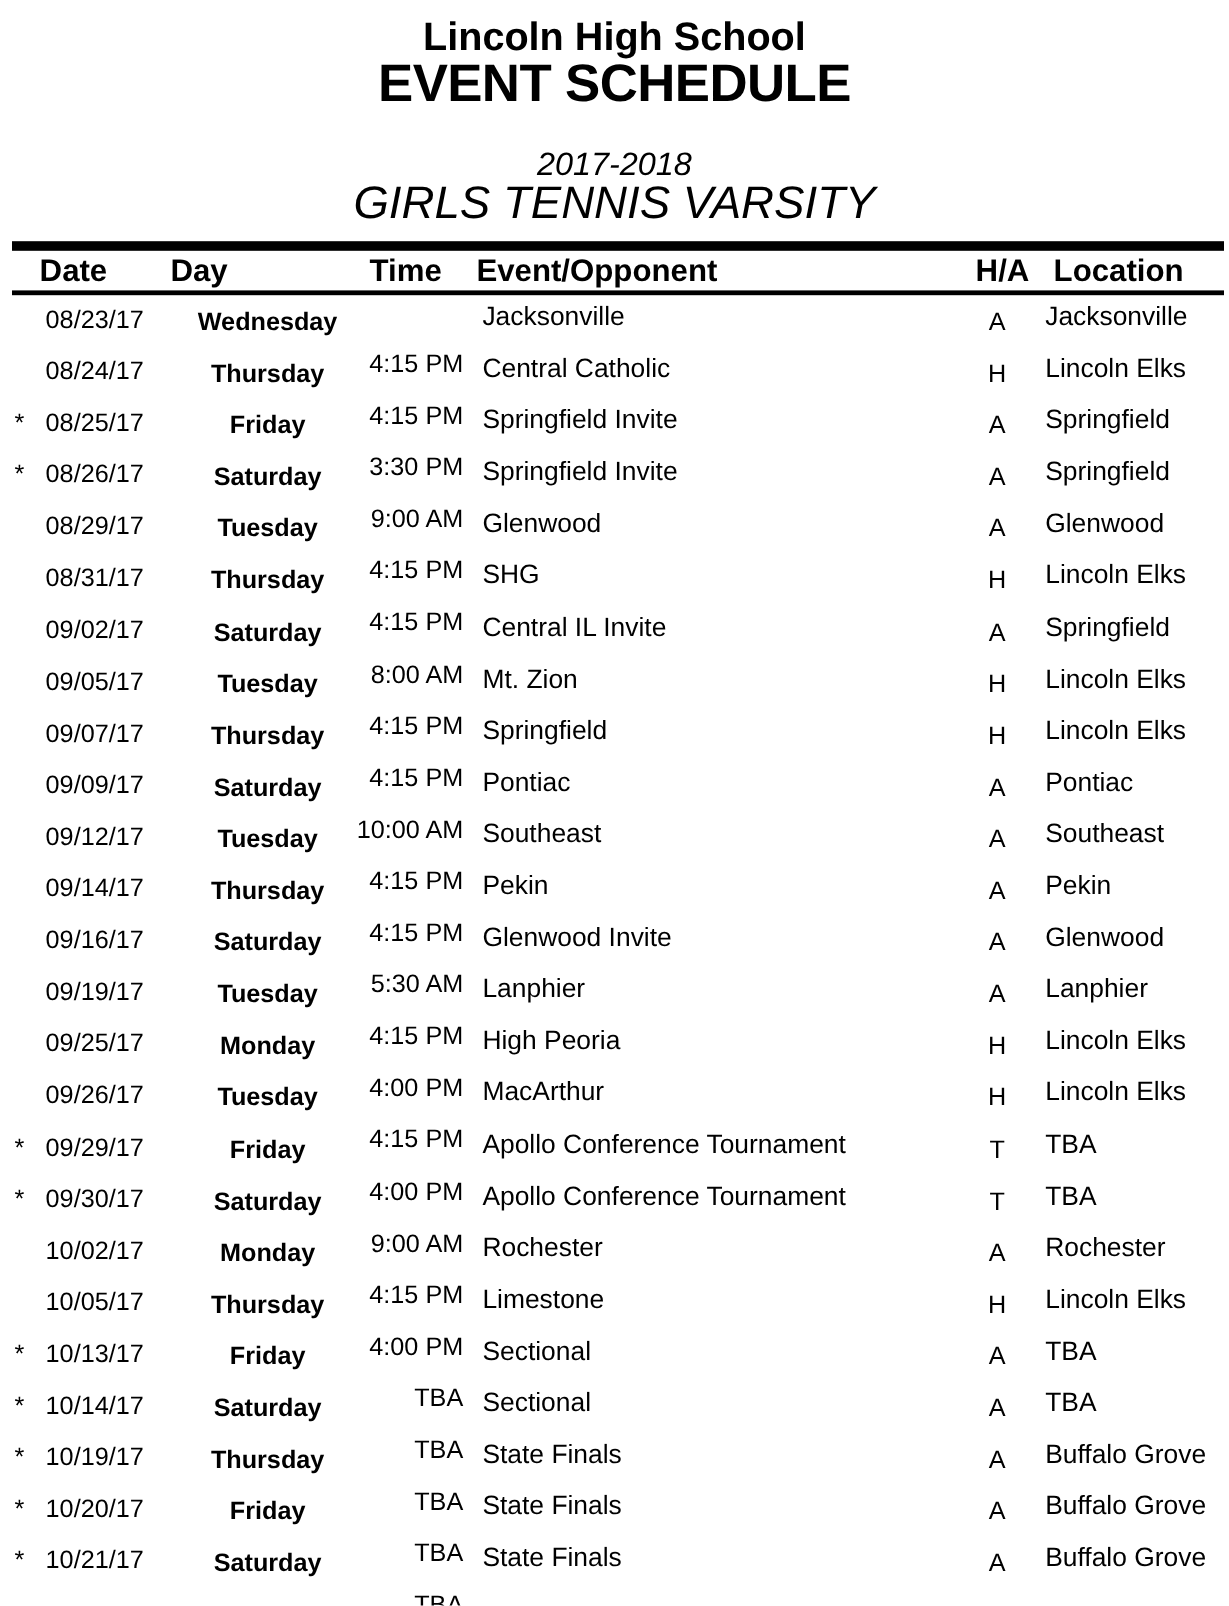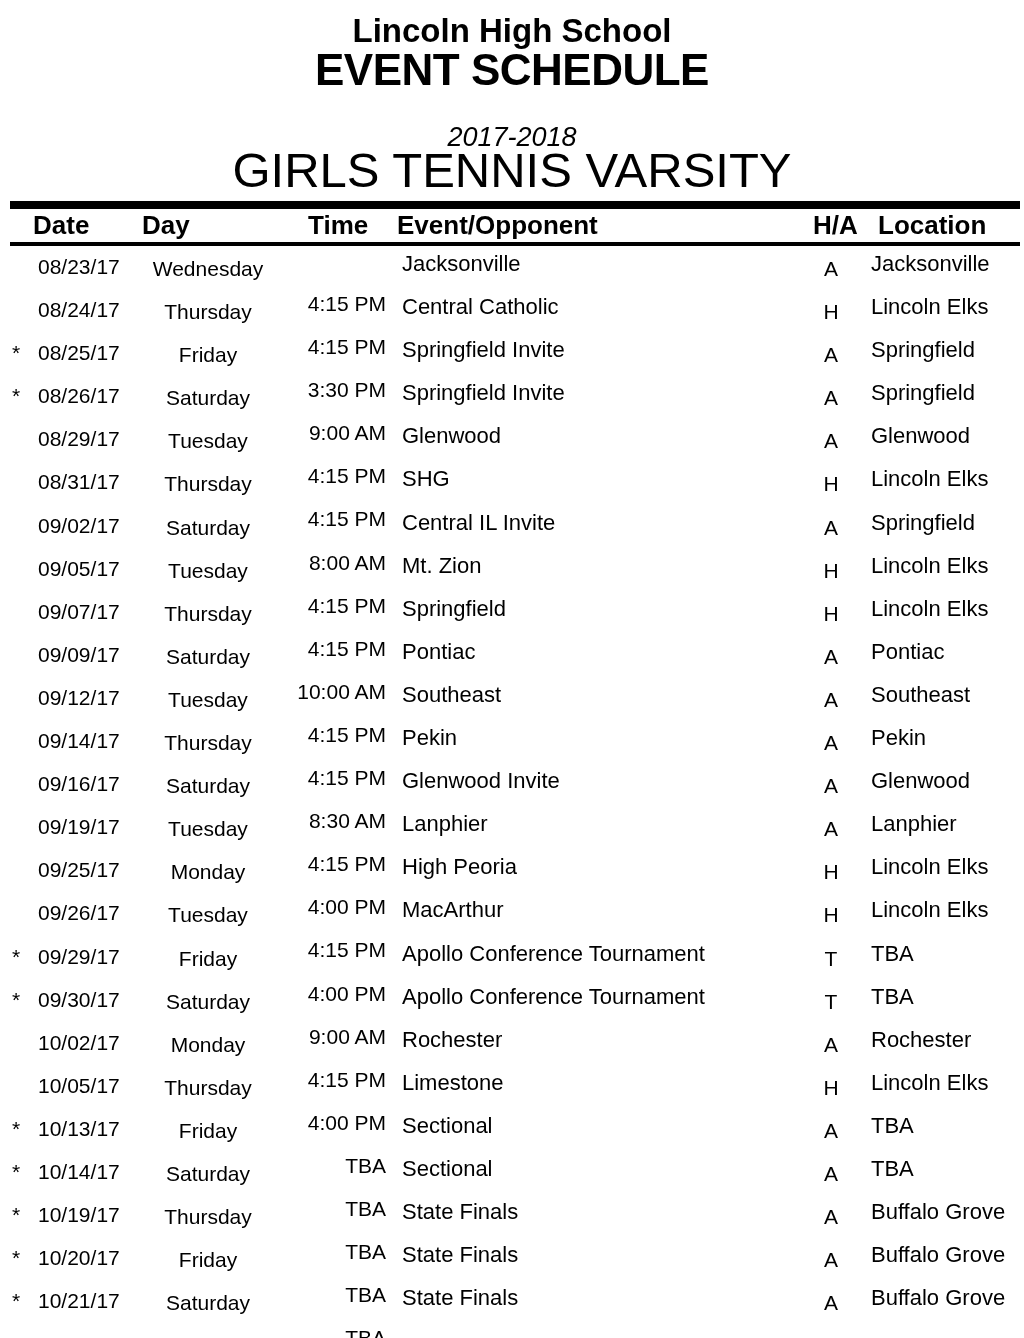--- a/index.html
+++ b/index.html
@@ -11,21 +11,21 @@
     color: var(--text, #000000);
     overflow: hidden;
   }
   .page { position: relative; width: 1024px; height: 1338px; }
 
   
   .title { position: absolute; left: 0; right: 0; text-align: center; white-space: nowrap; }
   .school  { top: 14px;  font-size: 33px; line-height: 33px; font-weight: bold; }
   .heading { top: 48px;  font-size: 44px; line-height: 44px; font-weight: bold; letter-spacing: -0.5px; }
   .season  { top: 124px; font-size: 27px; line-height: 27px; font-weight: normal; font-style: italic; }
-  .team    { top: 150px; font-size: 49px; line-height: 41px; }
+  .team    { top: 150px; font-size: 38px; line-height: 41px; font-style: italic; }
 
   
   .rule { position: absolute; left: 10px; width: 1010px; background: var(--rule, #000000); }
   .rule-thick { top: 201px; height: 8px; }
   .rule-thin  { top: 242px; height: 4px; }
 
   
   .header-row { position: absolute; top: 212px; left: 0; right: 0; height: 30px; }
   .h { position: absolute; font-weight: bold; font-size: 26px; line-height: 26px; white-space: nowrap; }
   .h-date  { left: 33px; }
@@ -34,21 +34,21 @@
   .h-event { left: 397px; }
   .h-ha    { left: 813px; }
   .h-loc   { left: 878px; }
 
   
   .rows { position: absolute; top: 245px; left: 0; right: 0; }
   .row { position: relative; height: 43.1px; }
   .c { position: absolute; top: 0; font-size: 21px; line-height: 43.1px; white-space: nowrap; }
   .c-flag  { left: 12px; }
   .c-date  { left: 38px; }
-  .c-day   { left: 142px; width: 132px; text-align: center; transform: translateY(2px); }
+  .c-day   { left: 157px; width: 132px; text-align: center; transform: translateY(2px); font-weight: bold; }
   .c-time  { left: 276px; width: 110px; text-align: right; transform: translateY(1px); margin-top: 36px; }
   .c-event { left: 402px; font-size: 22px; transform: translateY(-3px); }
   .c-ha    { left: 801px; width: 60px; text-align: center; transform: translateY(2px); }
   .c-loc   { left: 871px; font-size: 22px; transform: translateY(-3px); }
 </style>
 </head>
 <body style="--text: #000000; --rule: #000000; --background: #ffffff;">
 
 <div class="page">
 
@@ -188,21 +188,21 @@
     <span class="c c-time">4:15 PM</span>
     <span class="c c-event">Pekin</span>
     <span class="c c-ha">A</span>
     <span class="c c-loc">Pekin</span>
   </div>
 
   <div class="row">
     <span class="c c-flag"></span>
     <span class="c c-date">09/16/17</span>
     <span class="c c-day">Saturday</span>
-    <span class="c c-time">8:30 AM</span>
+    <span class="c c-time">5:30 AM</span>
     <span class="c c-event">Glenwood Invite</span>
     <span class="c c-ha">A</span>
     <span class="c c-loc">Glenwood</span>
   </div>
 
   <div class="row">
     <span class="c c-flag"></span>
     <span class="c c-date">09/19/17</span>
     <span class="c c-day">Tuesday</span>
     <span class="c c-time">4:15 PM</span>

